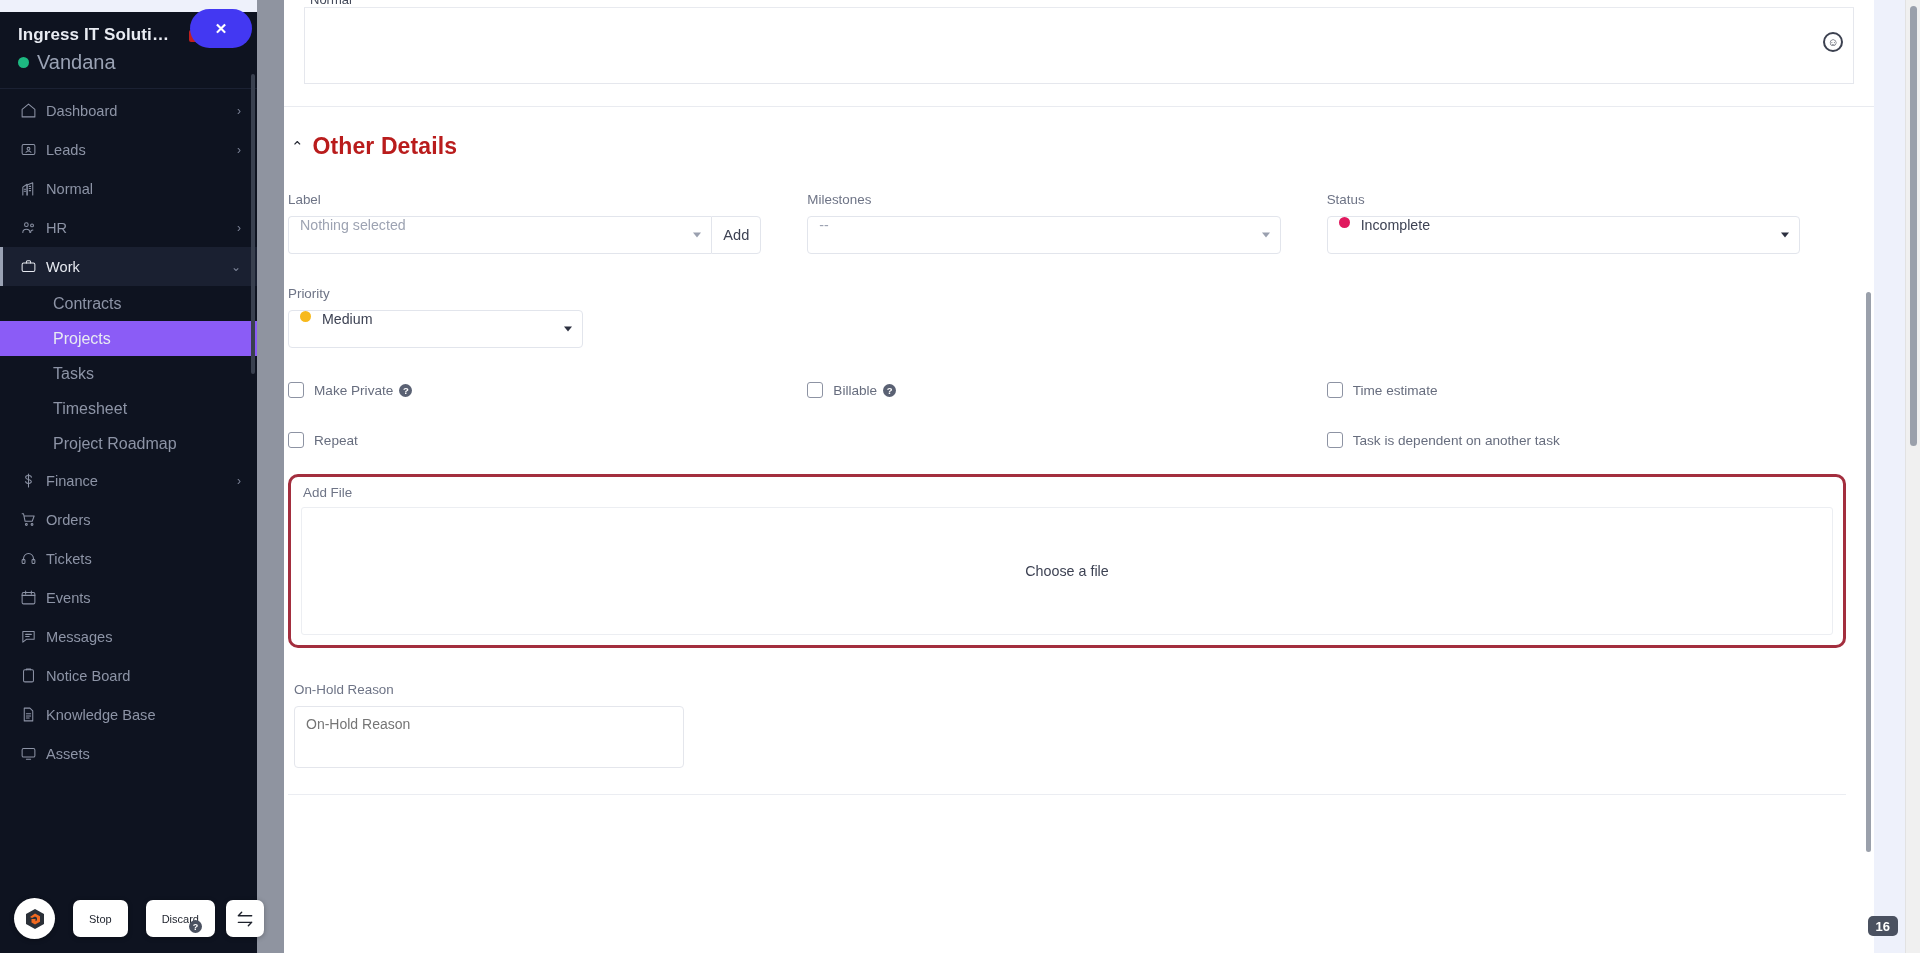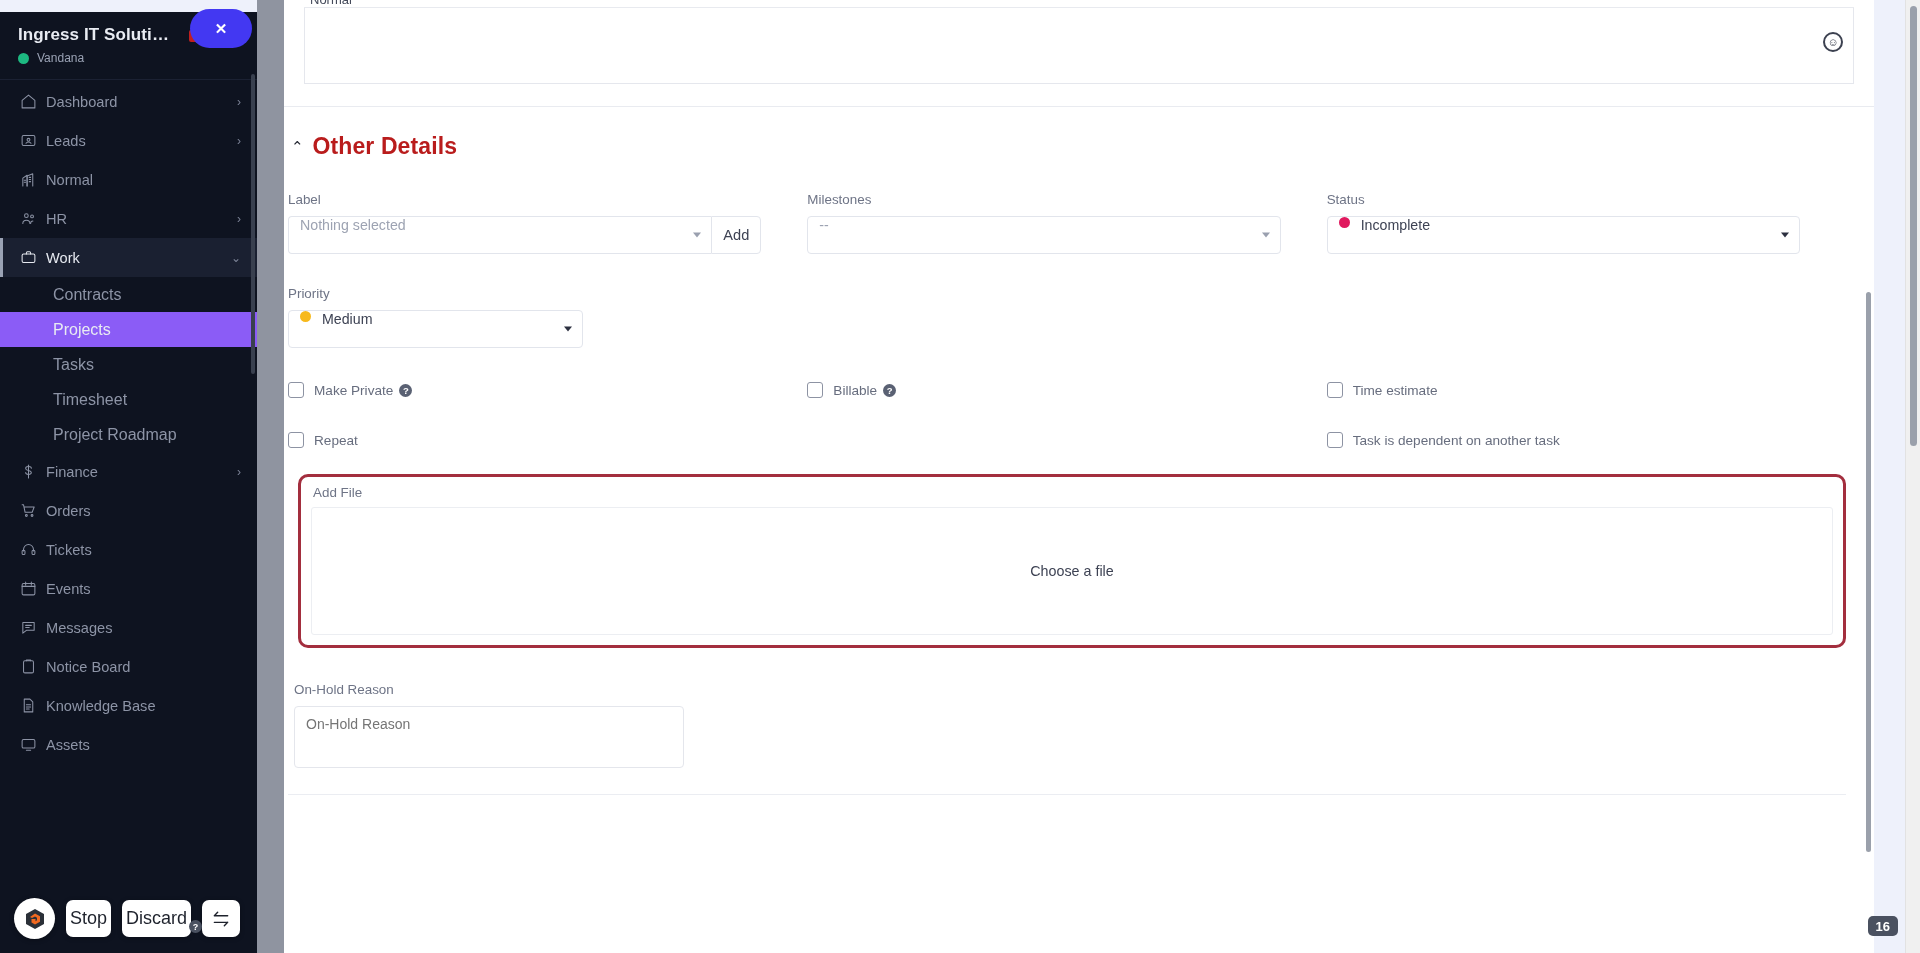--- a/index.html
+++ b/index.html
@@ -20,21 +20,21 @@
     overflow: hidden;
     z-index: 30;
   }
   .sb-head { padding: 12px 18px 14px 18px; position: relative; }
   .sb-org {
     color: #e9ecf3; font-size: 17px; font-weight: 600;
     letter-spacing: .1px; line-height: 22px; white-space: nowrap;
   }
   .sb-user { display: flex; align-items: center; gap: 8px; margin-top: 5px; }
   .sb-dot { width: 11px; height: 11px; border-radius: 50%; background: #1db981; flex: none; }
-  .sb-user-name { color: #9aa2b4; font-size: 12px; }
+  .sb-user-name { color: #9aa2b4; font-size: 20px; }
   .sb-in-badge {
     position: absolute; right: 52px; top: 18px;
     font-size: 9px; font-weight: 700; color: #fff;
     background: #c01f1f; padding: 1px 3px; border-radius: 2px;
     letter-spacing: .3px;
   }
   .sb-divider { height: 1px; background: #1b2133; margin: 0; }
 
   .sb-list { padding-top: 2px; }
   .sb-item {
@@ -229,24 +229,24 @@
   .ctrlbar {
     position: absolute; left: 14px; bottom: 14px;
     display: flex; align-items: center; gap: 11px; z-index: 60;
   }
   .cb-logo {
     width: 41px; height: 41px; border-radius: 50%;
     background: #fff; box-shadow: 0 1px 5px rgba(0,0,0,.3);
     display: flex; align-items: center; justify-content: center;
   }
   .cb-btn {
-    height: 37px; padding: 0 4px; background: #fff;
+    height: 37px; padding: 0 16px; background: #fff;
     border-radius: 7px; box-shadow: 0 1px 5px rgba(0,0,0,.28);
     display: flex; align-items: center; justify-content: center;
-    font-size: 18px; color: #1e222c; cursor: pointer;
+    font-size: 11px; color: #1e222c; cursor: pointer; margin-left: 7px;
   }
   .cb-icbtn {
     width: 38px; height: 37px; background: #fff; border-radius: 7px;
     box-shadow: 0 1px 5px rgba(0,0,0,.28);
     display: flex; align-items: center; justify-content: center;
     color: #1e222c; cursor: pointer;
   }
   .cb-help {
     position: absolute; left: 175px; bottom: 6px;
     width: 13px; height: 13px; border-radius: 50%;
@@ -345,21 +345,21 @@
           <span class="cbx"></span>
           <span class="cb-lbl">Repeat</span>
         </div>
         <div class="cb-cell"></div>
         <div class="cb-cell">
           <span class="cbx"></span>
           <span class="cb-lbl">Task is dependent on another task</span>
         </div>
       </div>
 
-      <div class="hl-box" id="hlbox" style="border-color: rgb(163, 46, 62); margin-left: 10px;">
+      <div class="hl-box" id="hlbox" style="border-color: rgb(163, 46, 62);">
         <span class="fld-label">Add File</span>
         <div class="dropzone">
           <span>Choose a file</span>
         </div>
       </div>
 
       <div class="onhold">
         <span class="fld-label">On-Hold Reason</span>
         <textarea class="ta" placeholder="On-Hold Reason" style=""></textarea>
       </div>

